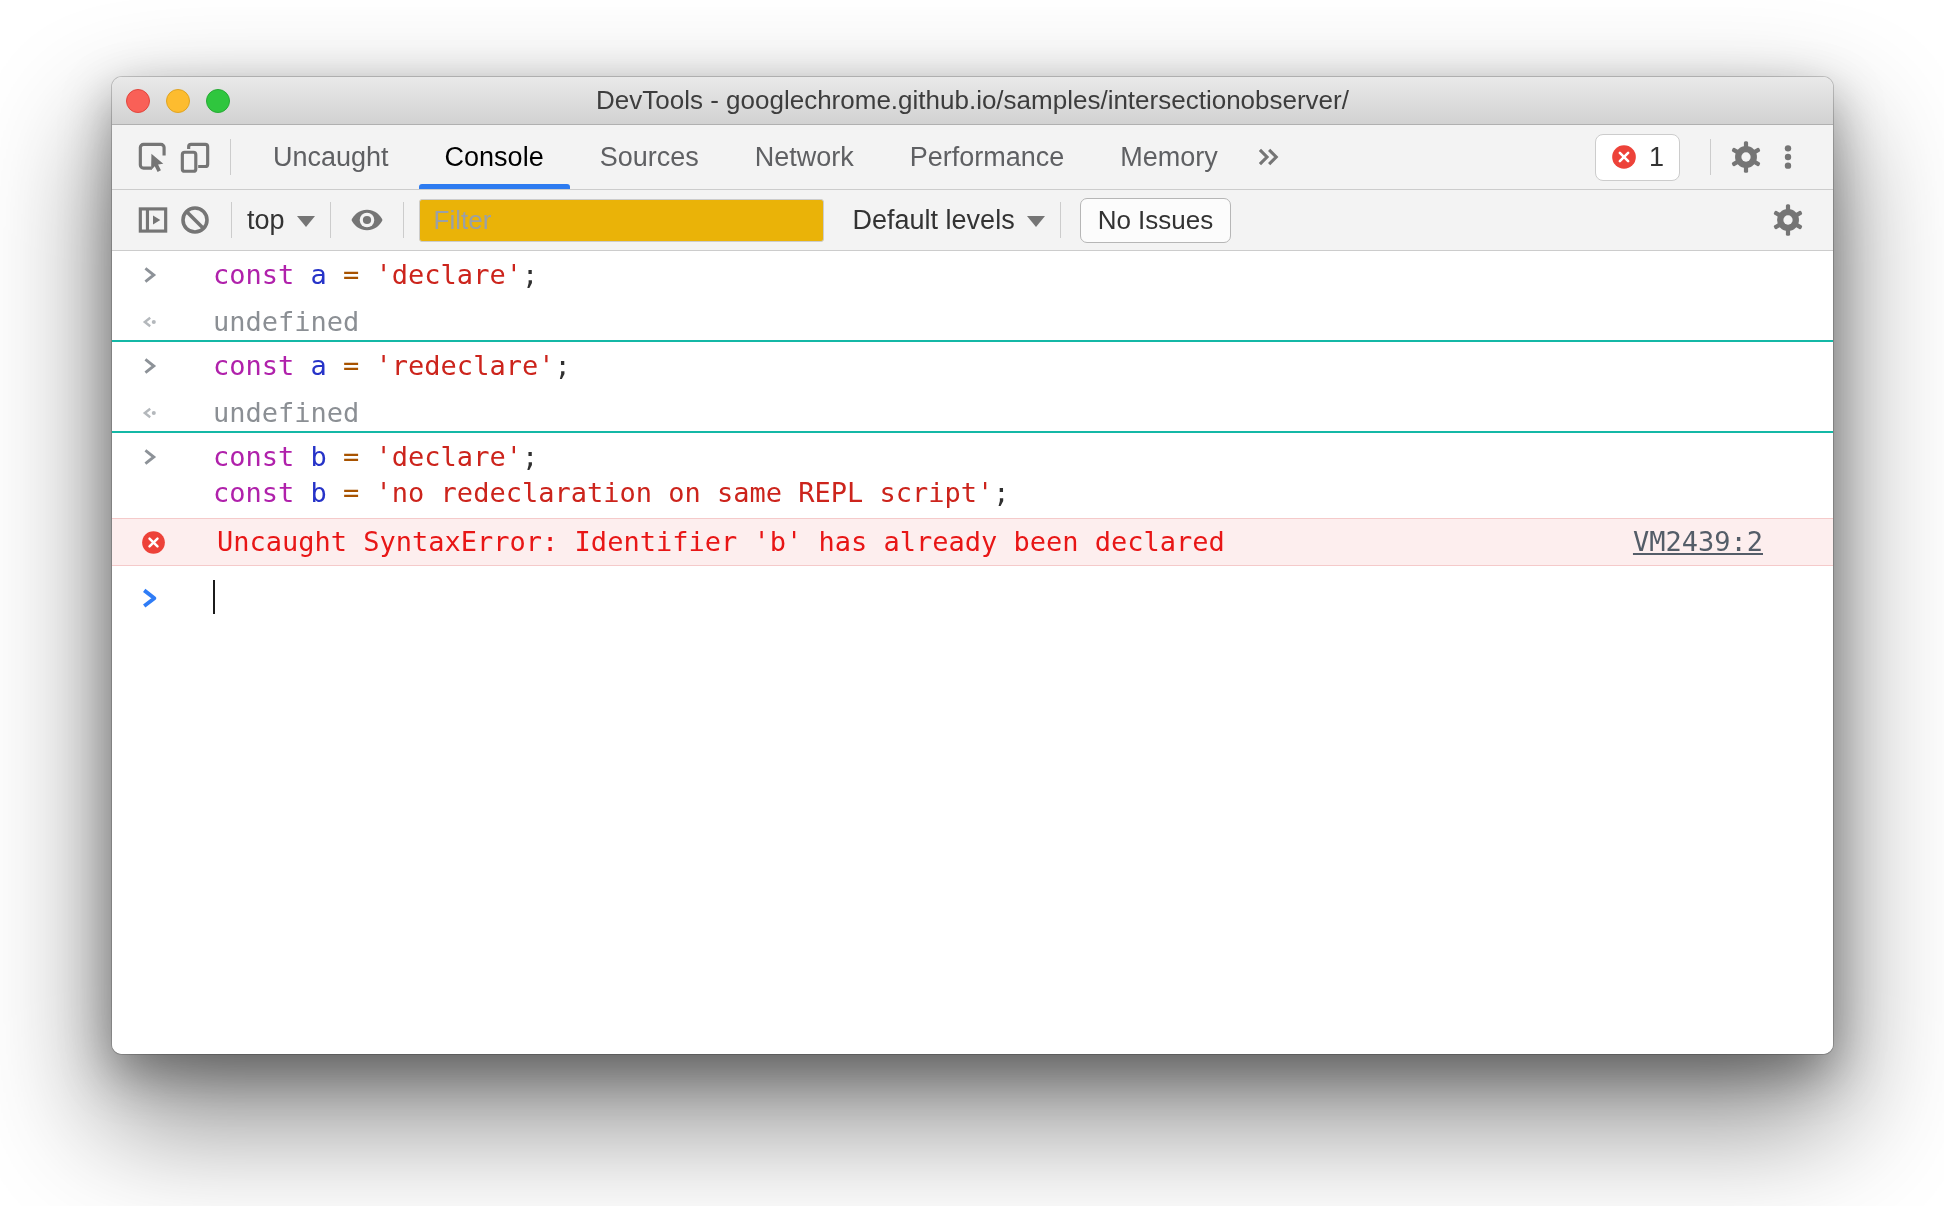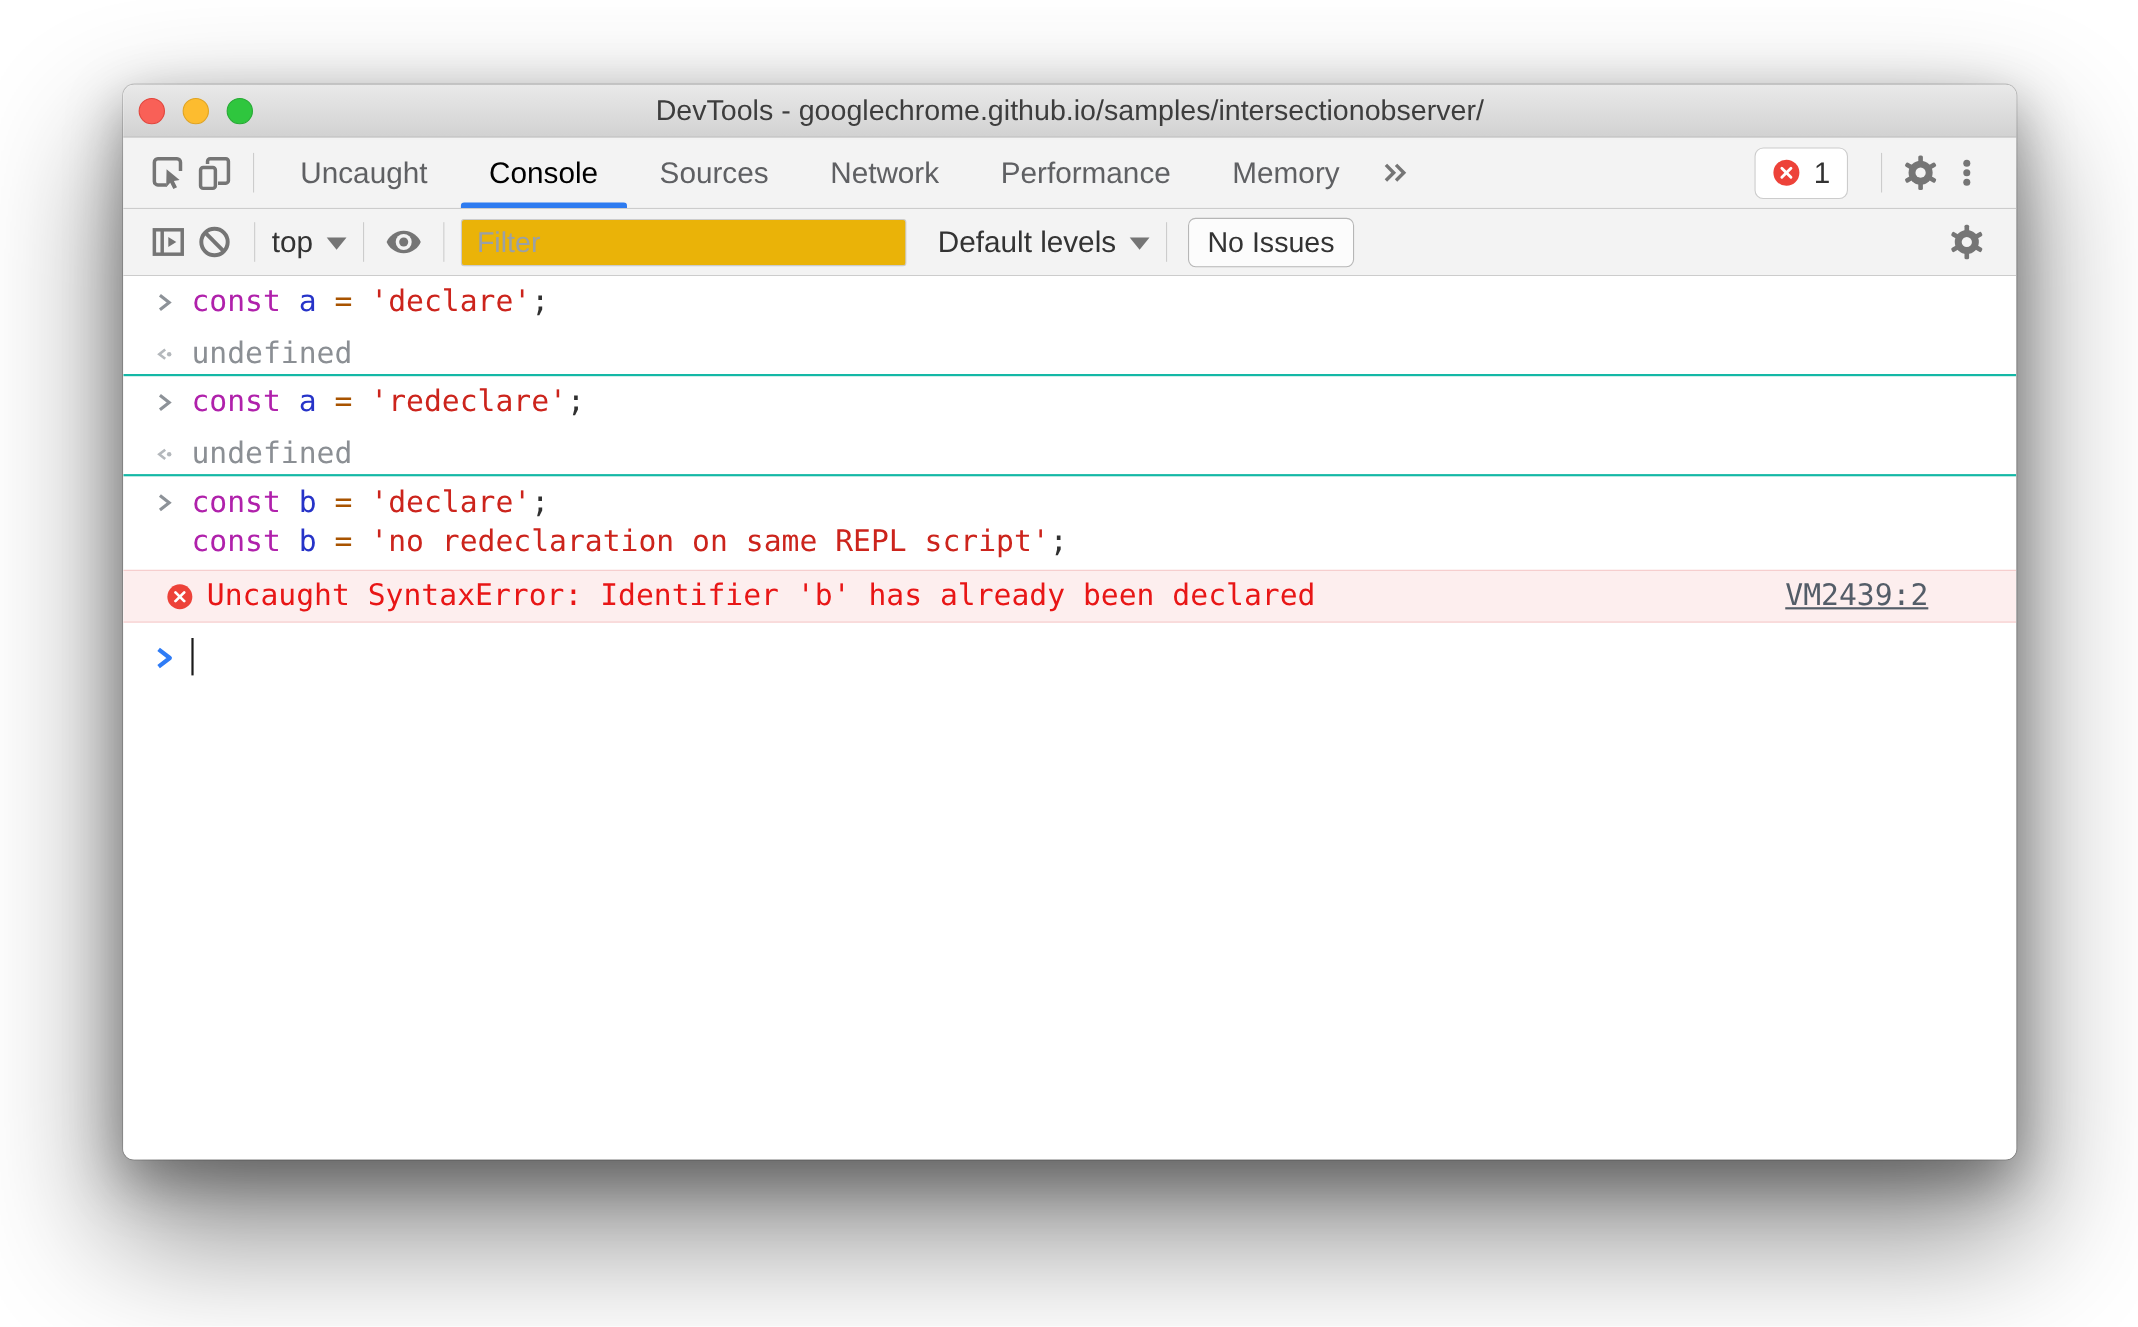--- a/index.html
+++ b/index.html
@@ -46,29 +46,29 @@
   .caret{width:0;height:0;border-left:9px solid transparent;border-right:9px solid transparent;
     border-top:11px solid #757575;margin-left:12px;margin-top:3px;}
   .filter{width:405px;height:43px;border:1px solid #ccc;border-radius:3px;background:#eab308;
     font-size:26px;color:#333;padding:0 14px;outline:none;font-family:inherit;}
   .filter::placeholder{color:#9aa0a6;}
   .issues-btn{margin-left:4px;border:1px solid #b6b6b6;border-radius:7px;background:#fcfcfc;
     font-size:26px;color:#333;padding:6px 17px;font-family:inherit;}
   
   .console{flex:1 1 auto;background:#fff;overflow:hidden;
     font-family:"DejaVu Sans Mono","Liberation Mono",monospace;font-size:27px;line-height:36px;color:var(--plain);}
-  .crow{display:flex;align-items:flex-start;padding:6px 0;}
+  .crow{display:flex;align-items:flex-start;padding:6px 0;gap:39px;}
   .marker{flex:0 0 62px;padding-left:25px;display:flex;align-items:center;height:36px;}
   .crow code{white-space:pre;font-family:inherit;}
   .crow.result{padding:5px 0 0;border-bottom:2px solid #14b8a6;}
   .crow.result code{color:var(--muted);}
   .tk-keyword{color:var(--kw);} .tk-variable{color:var(--var);}
   .tk-operator{color:var(--op);} .tk-string{color:var(--str);} .tk-plain{color:var(--plain);}
   .crow.error{background:var(--errbg);border-top:1px solid var(--errborder);
-    border-bottom:1px solid var(--errborder);padding:5px 14px;}
+    border-bottom:1px solid var(--errborder);padding:5px 4px;}
   .crow.error code{color:var(--err);}
   .srclink{margin-left:auto;margin-right:66px;color:#545d68;text-decoration:underline;
     font-family:inherit;white-space:pre;}
   .crow.prompt{padding-top:13px;}
   .cursor{display:inline-block;width:2px;height:34px;background:#1b1b1b;margin-top:1px;
     animation:blink 1.1s steps(1) infinite;}
   @keyframes blink{50%{opacity:0;}}
   svg{display:block;}
 </style>
 </head>

